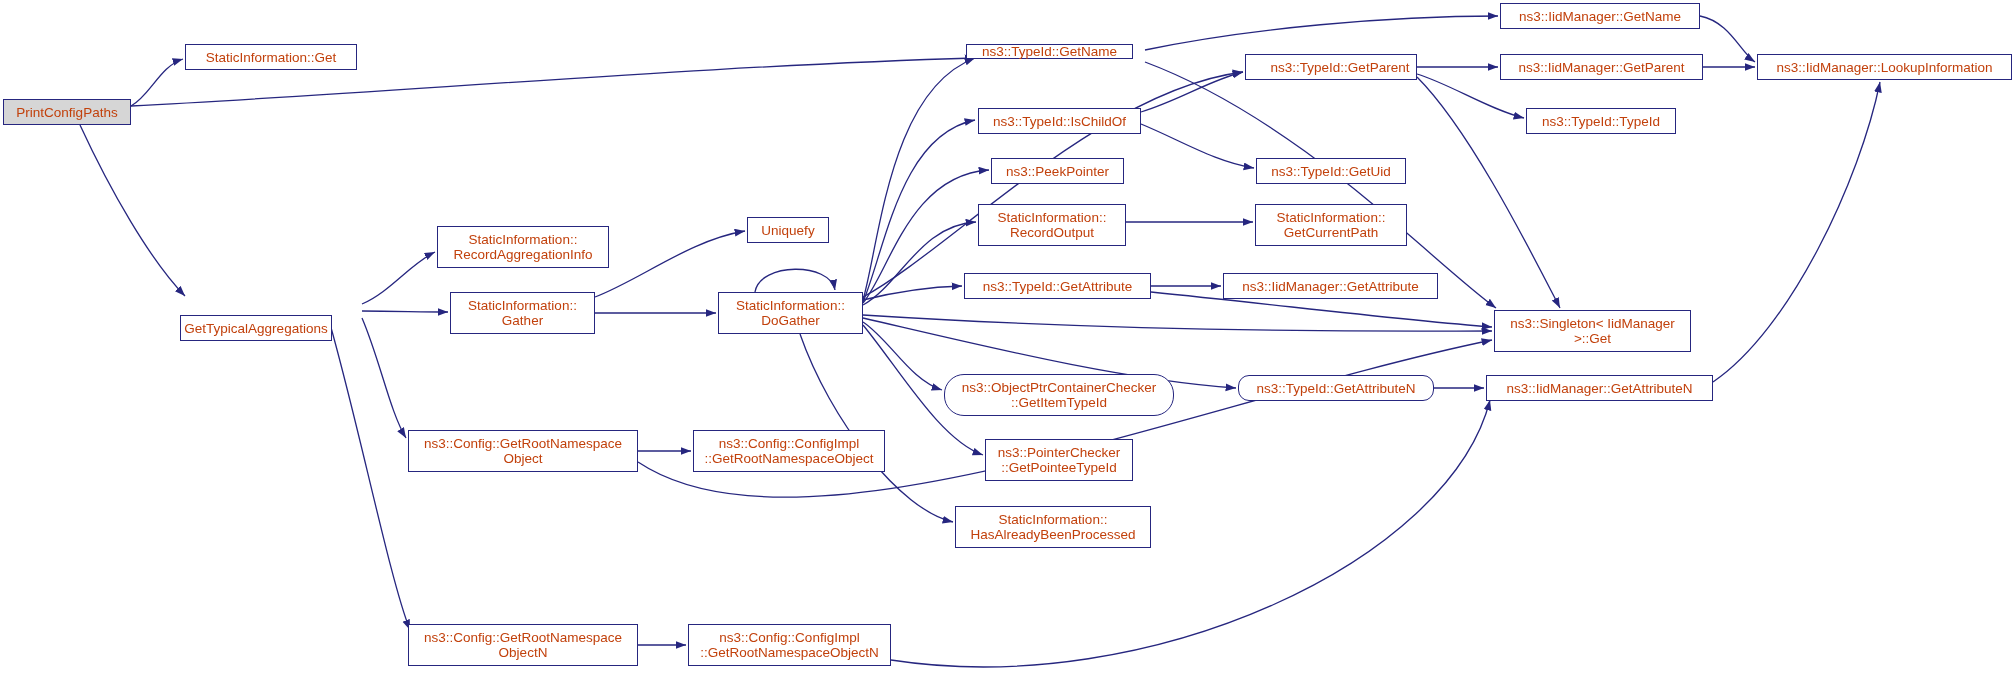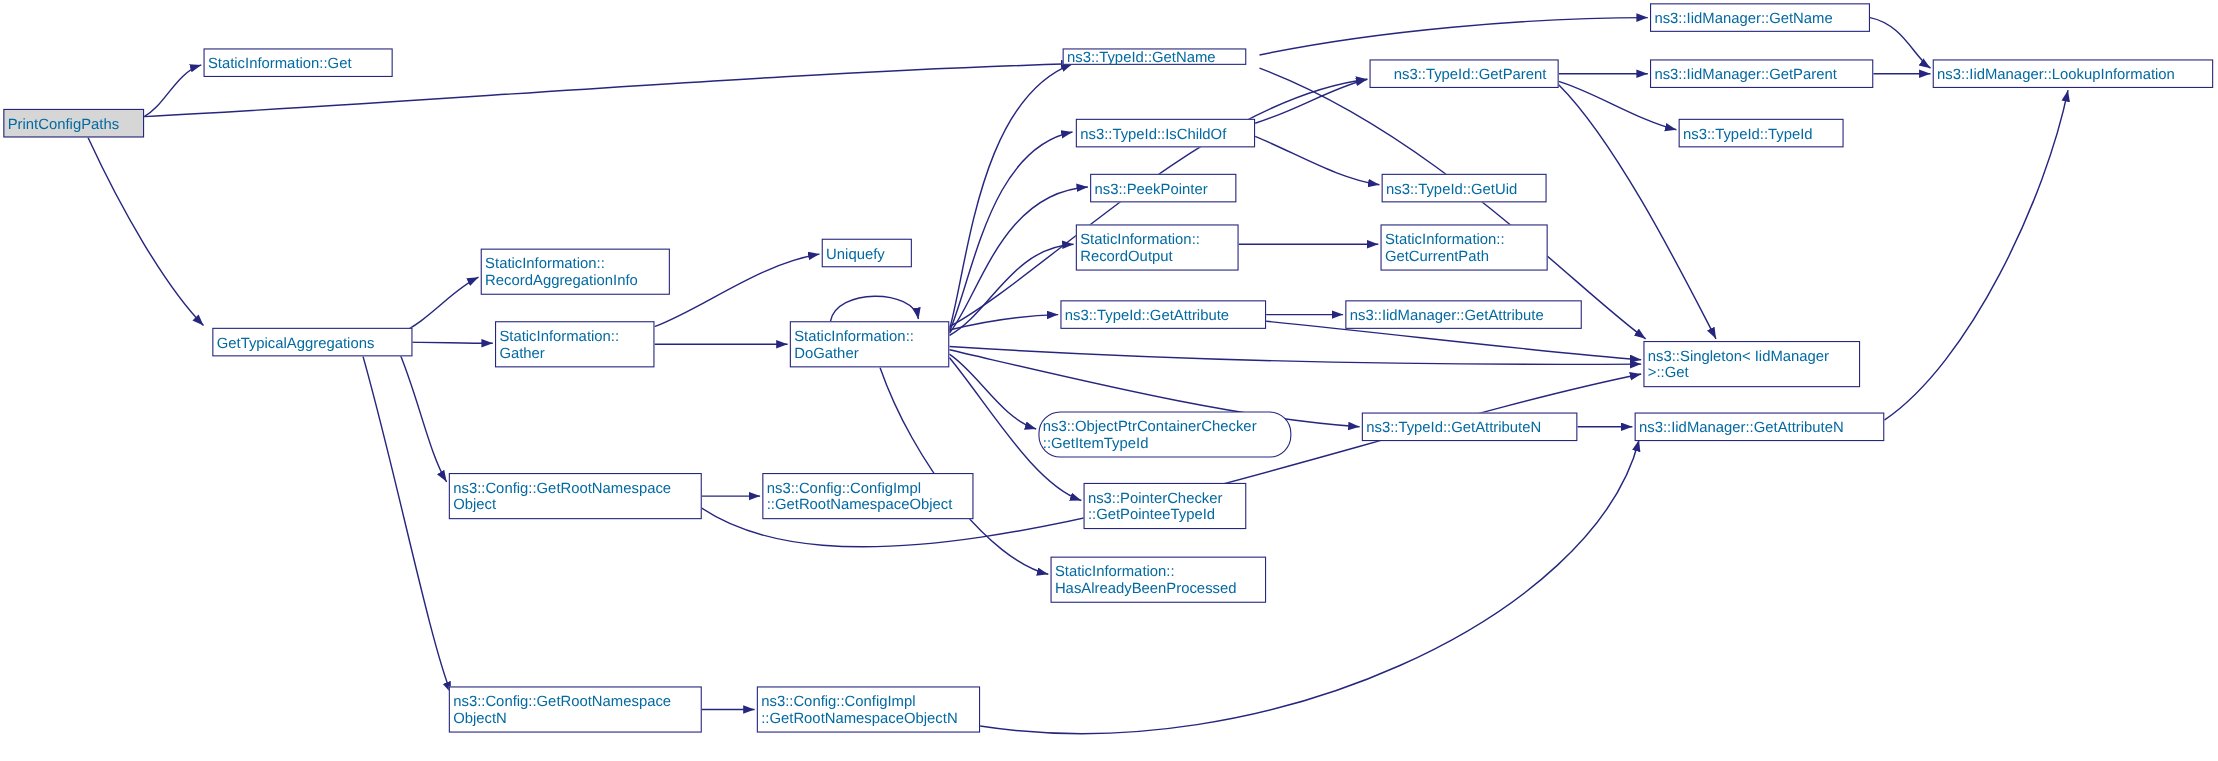--- a/index.html
+++ b/index.html
@@ -23,24 +23,24 @@
     top: 0;
     width: 2016px;
     height: 692px;
     pointer-events: none;
   }
   .node {
     position: absolute;
     box-sizing: border-box;
     border: 1px solid #26267f;
     background: #ffffff;
-    color: #0369a1;
+    color: #c2410c;
     font-size: 13.5px;
     line-height: 15px;
-    text-align: left;
+    text-align: center;
     display: flex;
     align-items: center;
     justify-content: center;
     white-space: pre-line;
     padding: 0 3px;
   }
   .node.root {
     background: #d6d6d6;
     border-color: #26267f;
   }
@@ -137,21 +137,21 @@
       <path d="M638,645 C658,645 670,645 686,645"></path>
 
       <path d="M638,462 C800,570 1200,400 1492,340"></path>
 
       <path d="M891,660 C1150,700 1450,560 1490,400"></path>
     </g>
   </svg>
 
   <div class="node root" style="left:3px;top:99px;width:128px;height:26px;"><span>PrintConfigPaths</span></div>
   <div class="node" style="left:185px;top:44px;width:172px;height:26px;"><span>StaticInformation::Get</span></div>
-  <div class="node" style="left:180px;top:298px;width:182px;height:26px;margin-left:13px;"><span>GetTypicalAggregations</span></div>
+  <div class="node" style="left:180px;top:315px;width:152px;height:26px;"><span>GetTypicalAggregations</span></div>
   <div class="node" style="left:437px;top:226px;width:172px;height:42px;"><span>StaticInformation::
 RecordAggregationInfo</span></div>
   <div class="node" style="left:450px;top:292px;width:145px;height:42px;"><span>StaticInformation::
 Gather</span></div>
   <div class="node" style="left:408px;top:430px;width:230px;height:42px;"><span>ns3::Config::GetRootNamespace
 Object</span></div>
   <div class="node" style="left:408px;top:624px;width:230px;height:42px;"><span>ns3::Config::GetRootNamespace
 ObjectN</span></div>
   <div class="node" style="left:693px;top:430px;width:192px;height:42px;"><span>ns3::Config::ConfigImpl
 ::GetRootNamespaceObject</span></div>
@@ -170,21 +170,21 @@
 ::GetItemTypeId</span></div>
   <div class="node" style="left:985px;top:439px;width:148px;height:42px;"><span>ns3::PointerChecker
 ::GetPointeeTypeId</span></div>
   <div class="node" style="left:955px;top:506px;width:196px;height:42px;"><span>StaticInformation::
 HasAlreadyBeenProcessed</span></div>
   <div class="node" style="left:1245px;top:54px;width:172px;height:26px;padding-left:21px;"><span>ns3::TypeId::GetParent</span></div>
   <div class="node" style="left:1256px;top:158px;width:150px;height:26px;"><span>ns3::TypeId::GetUid</span></div>
   <div class="node" style="left:1255px;top:204px;width:152px;height:42px;"><span>StaticInformation::
 GetCurrentPath</span></div>
   <div class="node" style="left:1223px;top:273px;width:215px;height:26px;"><span>ns3::IidManager::GetAttribute</span></div>
-  <div class="node" style="left:1238px;top:375px;width:196px;height:26px;"><span>ns3::TypeId::GetAttributeN</span></div>
+  <div class="node" style="left:1238px;top:375px;width:196px;height:26px;border-radius:11px;"><span>ns3::TypeId::GetAttributeN</span></div>
   <div class="node" style="left:1500px;top:3px;width:200px;height:26px;"><span>ns3::IidManager::GetName</span></div>
   <div class="node" style="left:1500px;top:54px;width:203px;height:26px;"><span>ns3::IidManager::GetParent</span></div>
   <div class="node" style="left:1526px;top:108px;width:150px;height:26px;"><span>ns3::TypeId::TypeId</span></div>
   <div class="node" style="left:1494px;top:310px;width:197px;height:42px;"><span>ns3::Singleton&lt; IidManager
 &gt;::Get</span></div>
   <div class="node" style="left:1486px;top:375px;width:227px;height:26px;"><span>ns3::IidManager::GetAttributeN</span></div>
   <div class="node" style="left:1757px;top:54px;width:255px;height:26px;"><span>ns3::IidManager::LookupInformation</span></div>
 
 </div>
 

